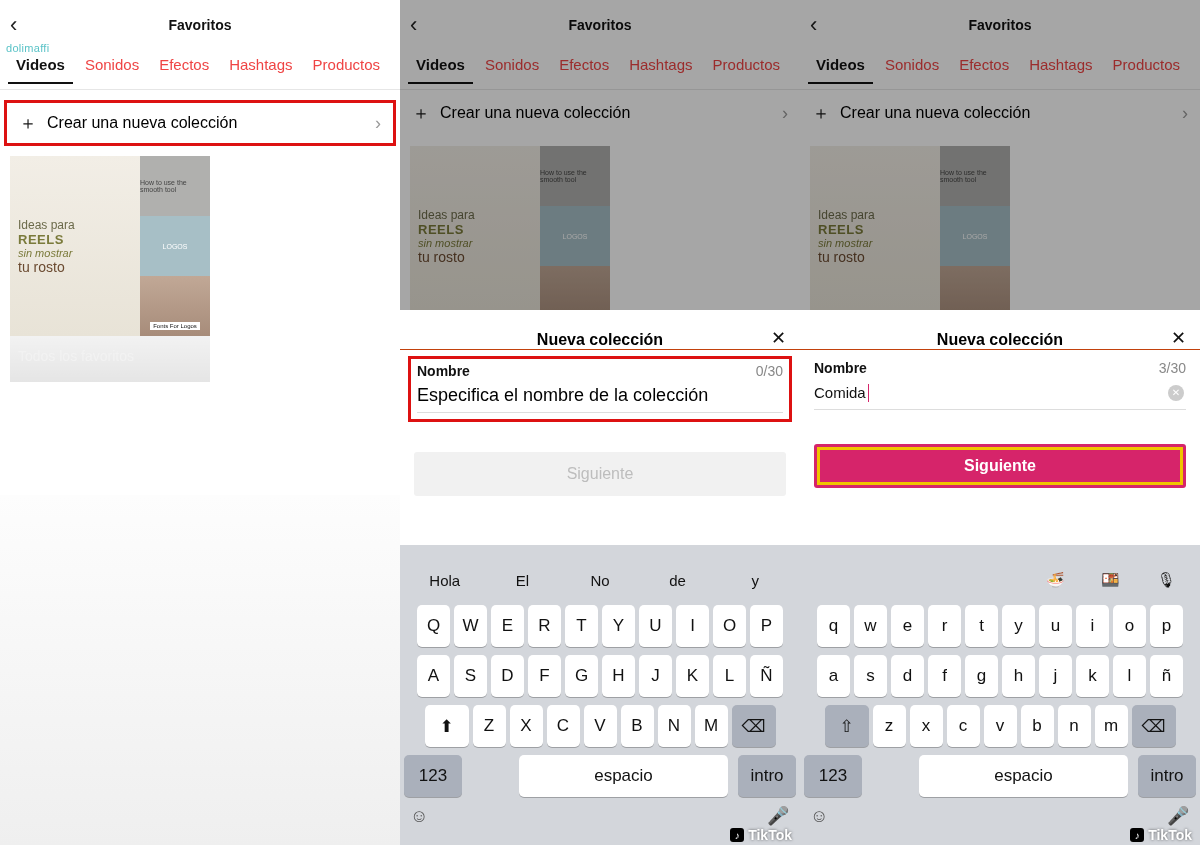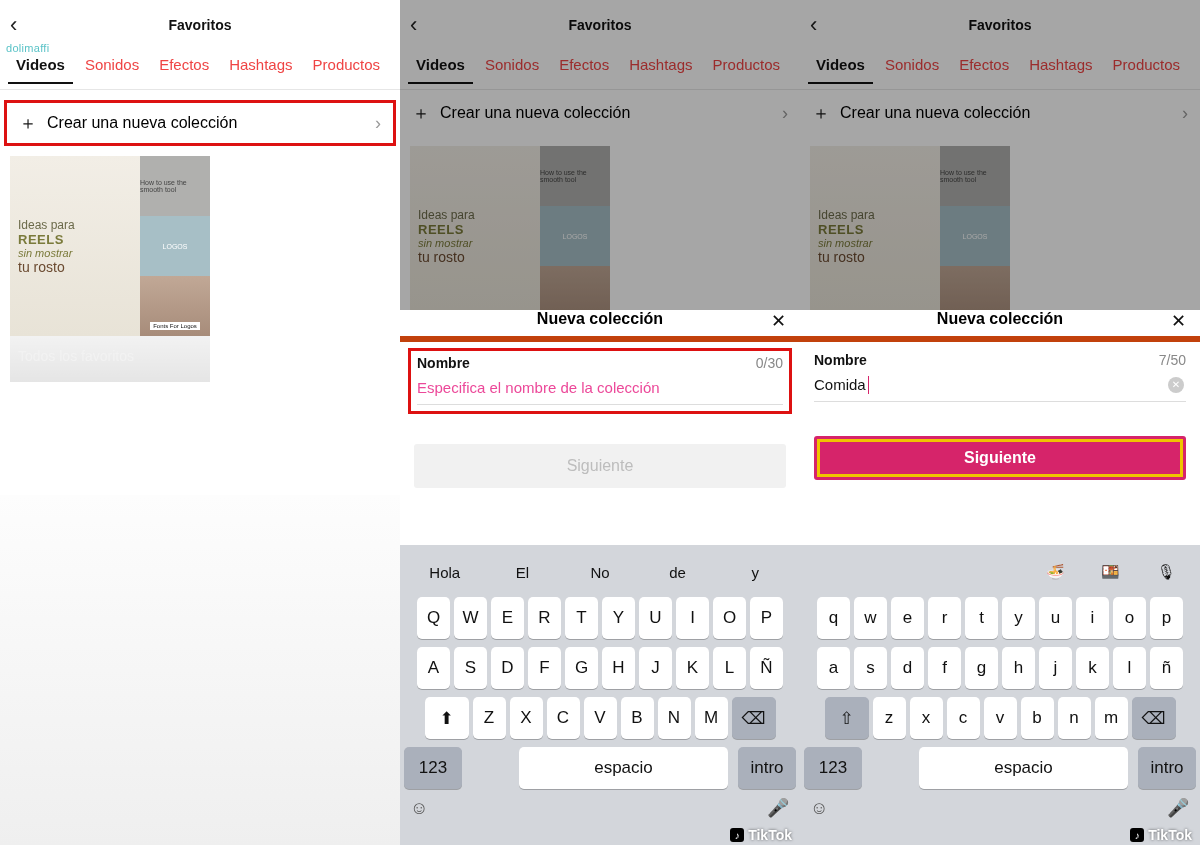--- a/index.html
+++ b/index.html
@@ -36,39 +36,39 @@
   .side-thumbs { display:flex; flex-direction:column; }
   .small-thumb { width:70px; height:60px; background:#b0b0ae; display:flex; flex-direction:column; align-items:center; justify-content:center; font-size:7px; color:#444; }
   .small-thumb.mid { background:#a7bfc6; color:#fff; }
   .small-thumb.bot { background:linear-gradient(180deg,#c1a896,#a78c7a); position:relative; }
   .small-thumb.bot .tag { background:#fff; color:#111; font-size:6px; padding:1px 3px; position:absolute; bottom:6px; }
   .card-label { width:200px; padding:12px 8px 18px; font-size:14px; color:#fff; background:linear-gradient(180deg,rgba(0,0,0,0.02),rgba(0,0,0,0.06)); }
   .screen1 .card-label { color:#f2f2f2; background:linear-gradient(180deg,rgba(0,0,0,0.05),rgba(0,0,0,0.10)); }
 
   
   .modal-wrap { position:absolute; left:0; right:0; bottom:0; top:310px; background:#fff; display:flex; flex-direction:column; }
-  .modal-hdr { height:32px; display:flex; align-items:flex-start; justify-content:center; position:relative; border-bottom:6px solid #c2410c; }
+  .modal-hdr { height:40px; display:flex; align-items:flex-end; justify-content:center; position:relative; border-bottom:1px solid #c2410c; }
   .modal-close { position:absolute; right:14px; font-size:18px; color:#111; }
   .field { padding:10px 14px 4px; }
   .field-top { display:flex; justify-content:space-between; font-size:14px; color:#111; font-weight:600; }
   .counter { color:#888; font-weight:400;margin-left:45px; }
   .field-input { display:flex; align-items:center; border-bottom:1px solid #ddd; height:34px; position:relative; }
-  .placeholder { color:#ec4899; font-size:15px; }
+  .placeholder { color:#000000; font-size:18px; }
   .typed { color:#111; font-size:15px;text-align:center; }
   .cursor { display:inline-block; width:1px; height:18px; background:#d6246a; vertical-align:middle; margin-left:2px; }
   .clear-btn { position:absolute; right:2px; width:16px; height:16px; border-radius:50%; background:#ccc; color:#fff; font-size:10px; display:flex; align-items:center; justify-content:center; }
   .red-field-box { border:3px solid #d11; margin:6px 8px 0; padding:4px 6px 6px; }
 
   .next-btn { margin:30px 14px 10px; height:44px; border-radius:3px; display:flex; align-items:center; justify-content:center; font-size:16px; }
   .next-disabled { background:#f1f1f1; color:#bdbdbd; }
   .next-enabled { background:#d6246a; color:#fff; font-weight:600; }
   .yellow-box { outline:3px solid #f0c400; outline-offset:-6px; }
 
   
-  .kb { position:absolute; left:0; right:0; bottom:0; height:300px; background:#d3d6db; padding-top:6px; }
+  .kb { position:absolute; left:0; right:0; bottom:0; height:300px; background:#d3d6db; padding-top:14px; }
   .sugg { height:42px; display:flex; align-items:center; padding:0 6px; }
   .sugg .pill { flex:1; text-align:center; font-size:15px; color:#111; }
   .kb-row { display:flex; justify-content:center; gap:4px; padding:4px 4px; }
   .key { background:#fff; border-radius:5px; box-shadow:0 1px 0 rgba(0,0,0,0.25); height:42px; min-width:33px; display:flex; align-items:center; justify-content:center; font-size:17px; color:#111; }
   .key.fn { background:#aab0bb; min-width:44px; }
   .key.wide { min-width:58px; }
   .key.space { flex:1;margin-left:47px; }
   .kb-bottom { display:flex; gap:10px; padding:4px 4px; }
   .kb-footer { height:30px; display:flex; align-items:center; justify-content:space-between; padding:0 10px; color:#555; }
   .emoji-ic, .mic-ic { font-size:18px; }
@@ -303,21 +303,21 @@
     </div>
 
     <div class="modal-wrap">
       <div class="modal-hdr">
         <span style="font-weight:600;font-size:16px;">Nueva colección</span>
         <span class="modal-close">✕</span>
       </div>
       <div class="field">
         <div class="field-top">
           <span>Nombre</span>
-          <span class="counter">7/50</span>
+          <span class="counter">3/30</span>
         </div>
         <div class="field-input">
           <span class="typed">Comida</span>
           <span class="cursor"></span>
           <span class="clear-btn">✕</span>
         </div>
       </div>
       <div class="next-btn next-enabled yellow-box">
         <span>Siguiente</span>
       </div>

